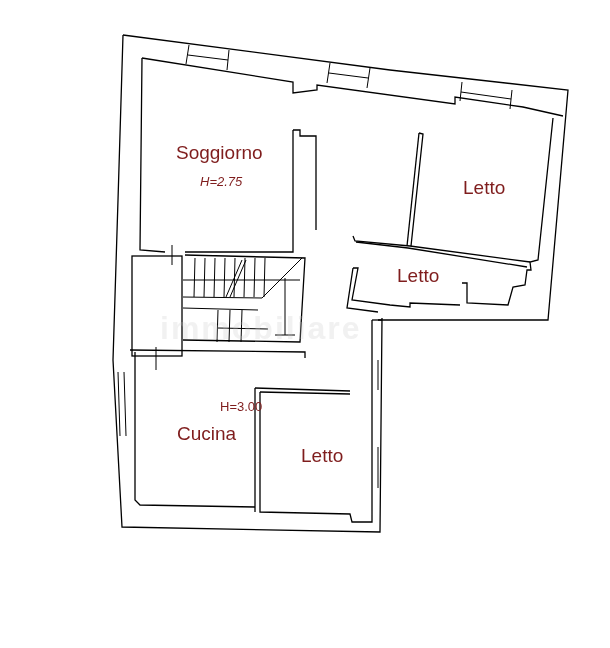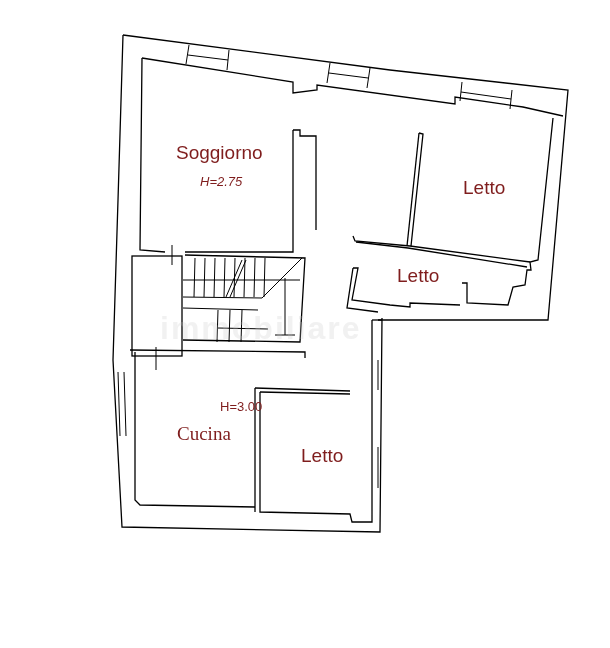--- a/index.html
+++ b/index.html
@@ -98,17 +98,17 @@
   <div class="watermark">immobiliare</div>
 
   <div class="label room" style="left:176px; top:143px;">Soggiorno</div>
   <div class="label height" style="left:200px; top:175px;font-style:italic;">H=2.75</div>
 
   <div class="label room" style="left:463px; top:178px;">Letto</div>
 
   <div class="label room" style="left:397px; top:266px;">Letto</div>
 
   <div class="label height" style="left:184px; top:400px;margin-left:36px;">H=3.00</div>
-  <div class="label room" style="left:177px; top:424px;font-family:Liberation Serif, serif;">Cucina</div>
+  <div class="label room" style="left:177px; top:424px;">Cucina</div>
 
   <div class="label room" style="left:301px; top:446px;">Letto</div>
 
 </div>
 
 </body></html>

